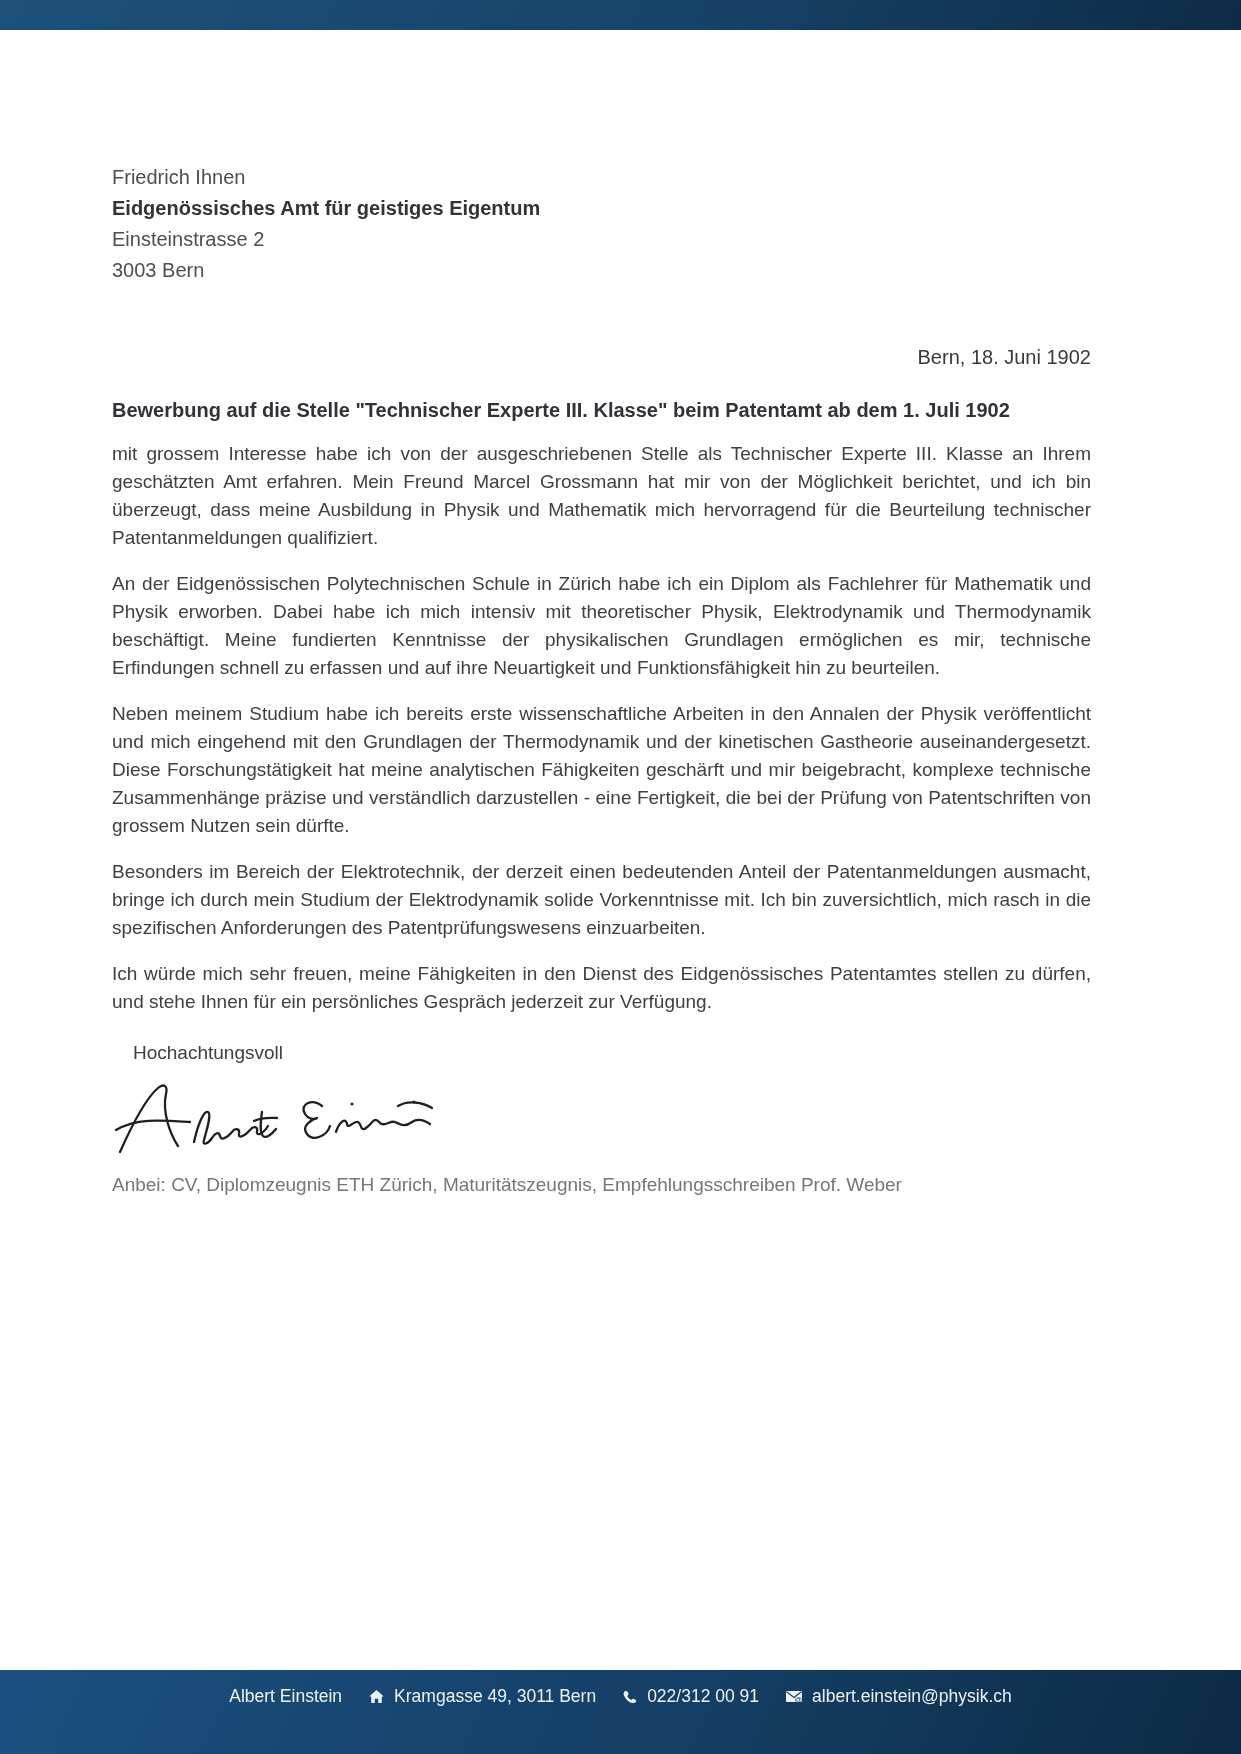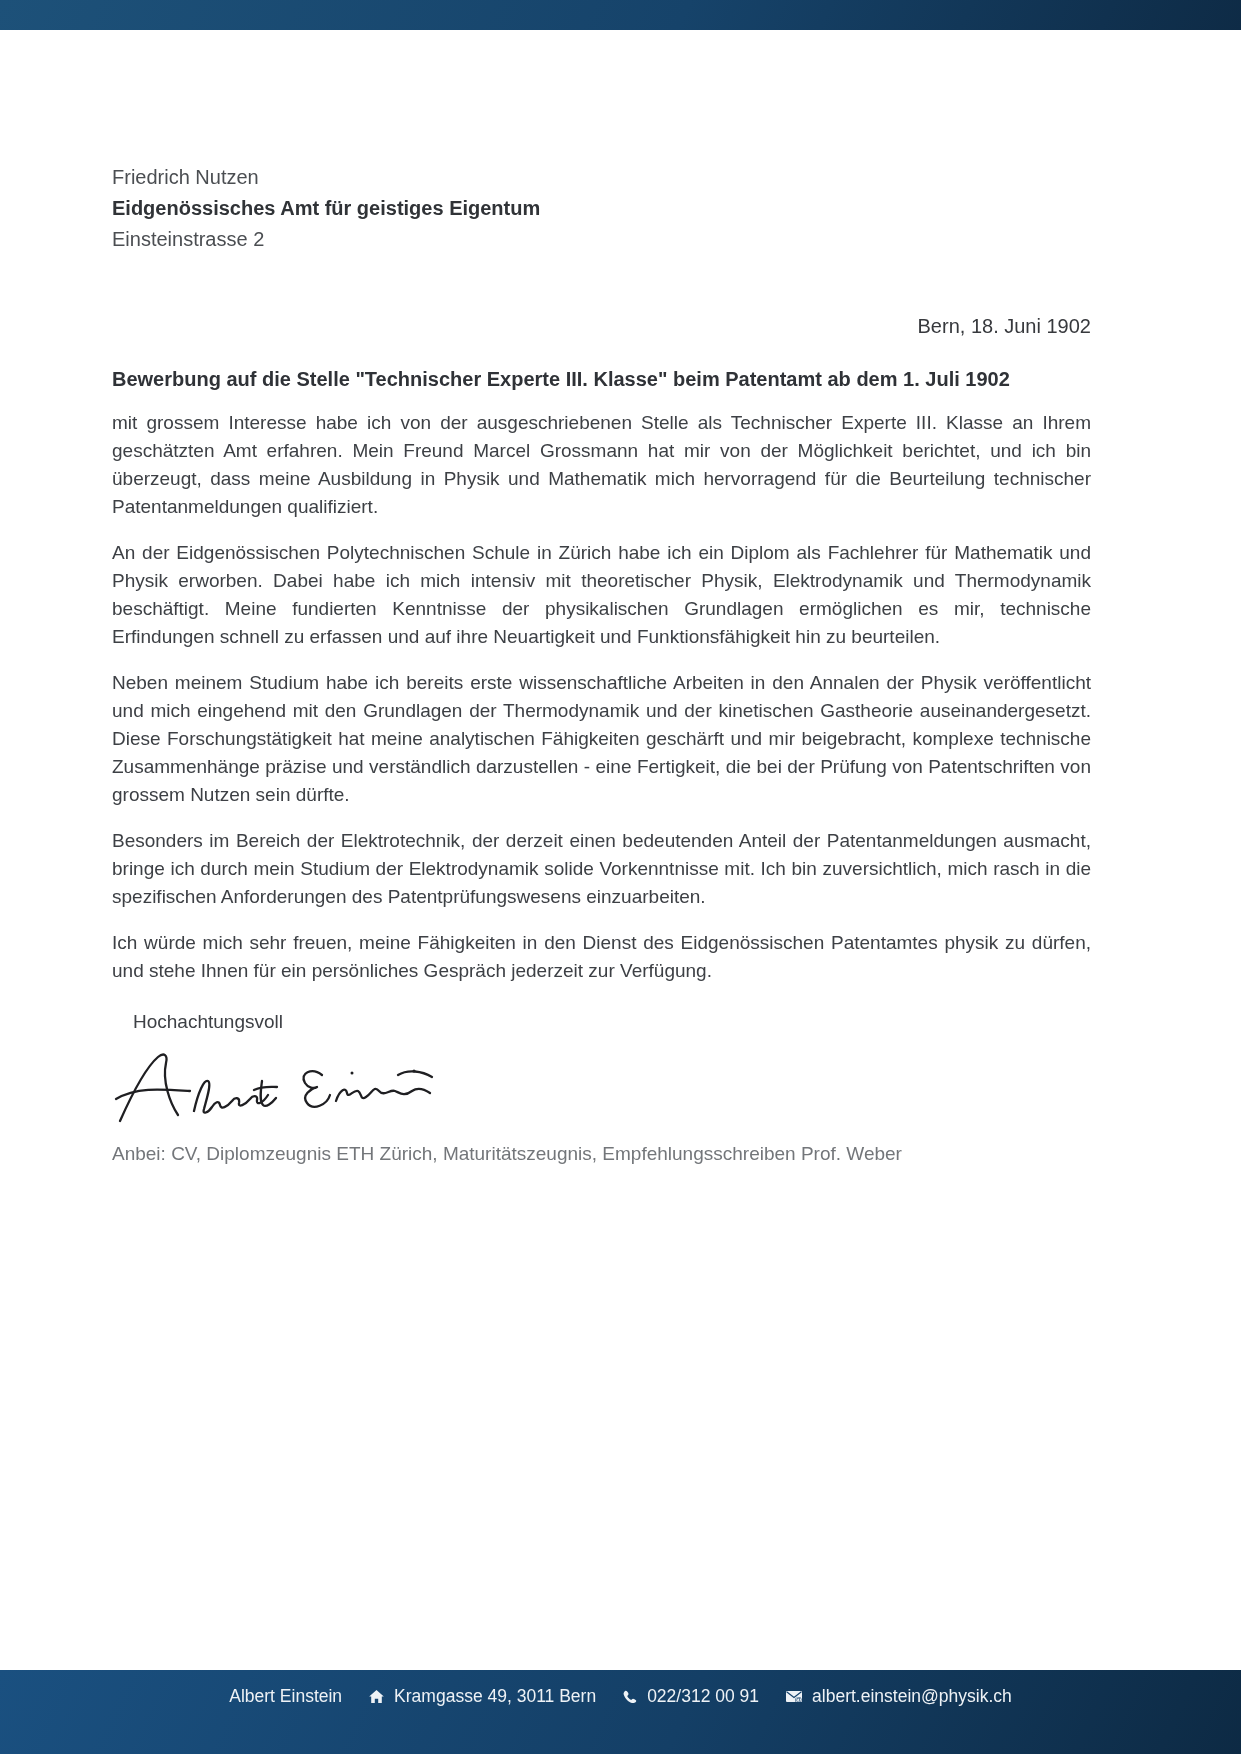--- a/index.html
+++ b/index.html
@@ -64,36 +64,37 @@
   .footer-item svg { display: block; }
 </style>
 </head>
 <body>
 
 <div class="topbar"></div>
 
 <div class="content">
 
   <div class="address">
-    <div>Friedrich Nutzen</div>
+    <div>Friedrich Ihnen</div>
     <div class="org">Eidgenössisches Amt für geistiges Eigentum</div>
     <div>Einsteinstrasse 2</div>
+    <div>3003 Bern</div>
   </div>
 
   <div class="date-line">Bern, 18. Juni 1902</div>
 
   <div class="subject">Bewerbung auf die Stelle "Technischer Experte III. Klasse" beim Patentamt ab dem 1. Juli 1902</div>
 
 
   <div class="body-text">
     <p>mit grossem Interesse habe ich von der ausgeschriebenen Stelle als Technischer Experte III. Klasse an Ihrem geschätzten Amt erfahren. Mein Freund Marcel Grossmann hat mir von der Möglichkeit berichtet, und ich bin überzeugt, dass meine Ausbildung in Physik und Mathematik mich hervorragend für die Beurteilung technischer Patentanmeldungen qualifiziert.</p>
     <p>An der Eidgenössischen Polytechnischen Schule in Zürich habe ich ein Diplom als Fachlehrer für Mathematik und Physik erworben. Dabei habe ich mich intensiv mit theoretischer Physik, Elektrodynamik und Thermodynamik beschäftigt. Meine fundierten Kenntnisse der physikalischen Grundlagen ermöglichen es mir, technische Erfindungen schnell zu erfassen und auf ihre Neuartigkeit und Funktionsfähigkeit hin zu beurteilen.</p>
     <p>Neben meinem Studium habe ich bereits erste wissenschaftliche Arbeiten in den Annalen der Physik veröffentlicht und mich eingehend mit den Grundlagen der Thermodynamik und der kinetischen Gastheorie auseinandergesetzt. Diese Forschungstätigkeit hat meine analytischen Fähigkeiten geschärft und mir beigebracht, komplexe technische Zusammenhänge präzise und verständlich darzustellen - eine Fertigkeit, die bei der Prüfung von Patentschriften von grossem Nutzen sein dürfte.</p>
     <p>Besonders im Bereich der Elektrotechnik, der derzeit einen bedeutenden Anteil der Patentanmeldungen ausmacht, bringe ich durch mein Studium der Elektrodynamik solide Vorkenntnisse mit. Ich bin zuversichtlich, mich rasch in die spezifischen Anforderungen des Patentprüfungswesens einzuarbeiten.</p>
-    <p>Ich würde mich sehr freuen, meine Fähigkeiten in den Dienst des Eidgenössischen Patentamtes physik zu dürfen, und stehe Ihnen für ein persönliches Gespräch jederzeit zur Verfügung.</p>
+    <p>Ich würde mich sehr freuen, meine Fähigkeiten in den Dienst des Eidgenössisches Patentamtes stellen zu dürfen, und stehe Ihnen für ein persönliches Gespräch jederzeit zur Verfügung.</p>
   </div>
 
   <div class="closing">Hochachtungsvoll</div>
 
   <div class="signature">
     <svg width="330" height="88" viewBox="0 0 330 88" xmlns="http://www.w3.org/2000/svg" fill="none" stroke="#1f1f22" stroke-width="2.3" stroke-linecap="round" stroke-linejoin="round">
       <path d="M6 76 C14 58 30 24 44 12 C50 7 54 10 52 18 C48 36 56 58 64 70"></path>
       <path d="M2 54 C22 42 46 44 76 46"></path>
       <path d="M80 66 C84 48 90 34 94 36 C98 38 92 56 90 64 C88 70 94 68 98 62 C101 57 105 55 106 60 C107 65 113 62 118 56 C121 52 126 52 125 58 C124 63 131 60 136 54 C139 50 144 50 143 55 C142 61 149 58 154 50"></path>
       <path d="M148 36 C147 44 145 56 149 60 C152 63 158 58 162 53"></path>

